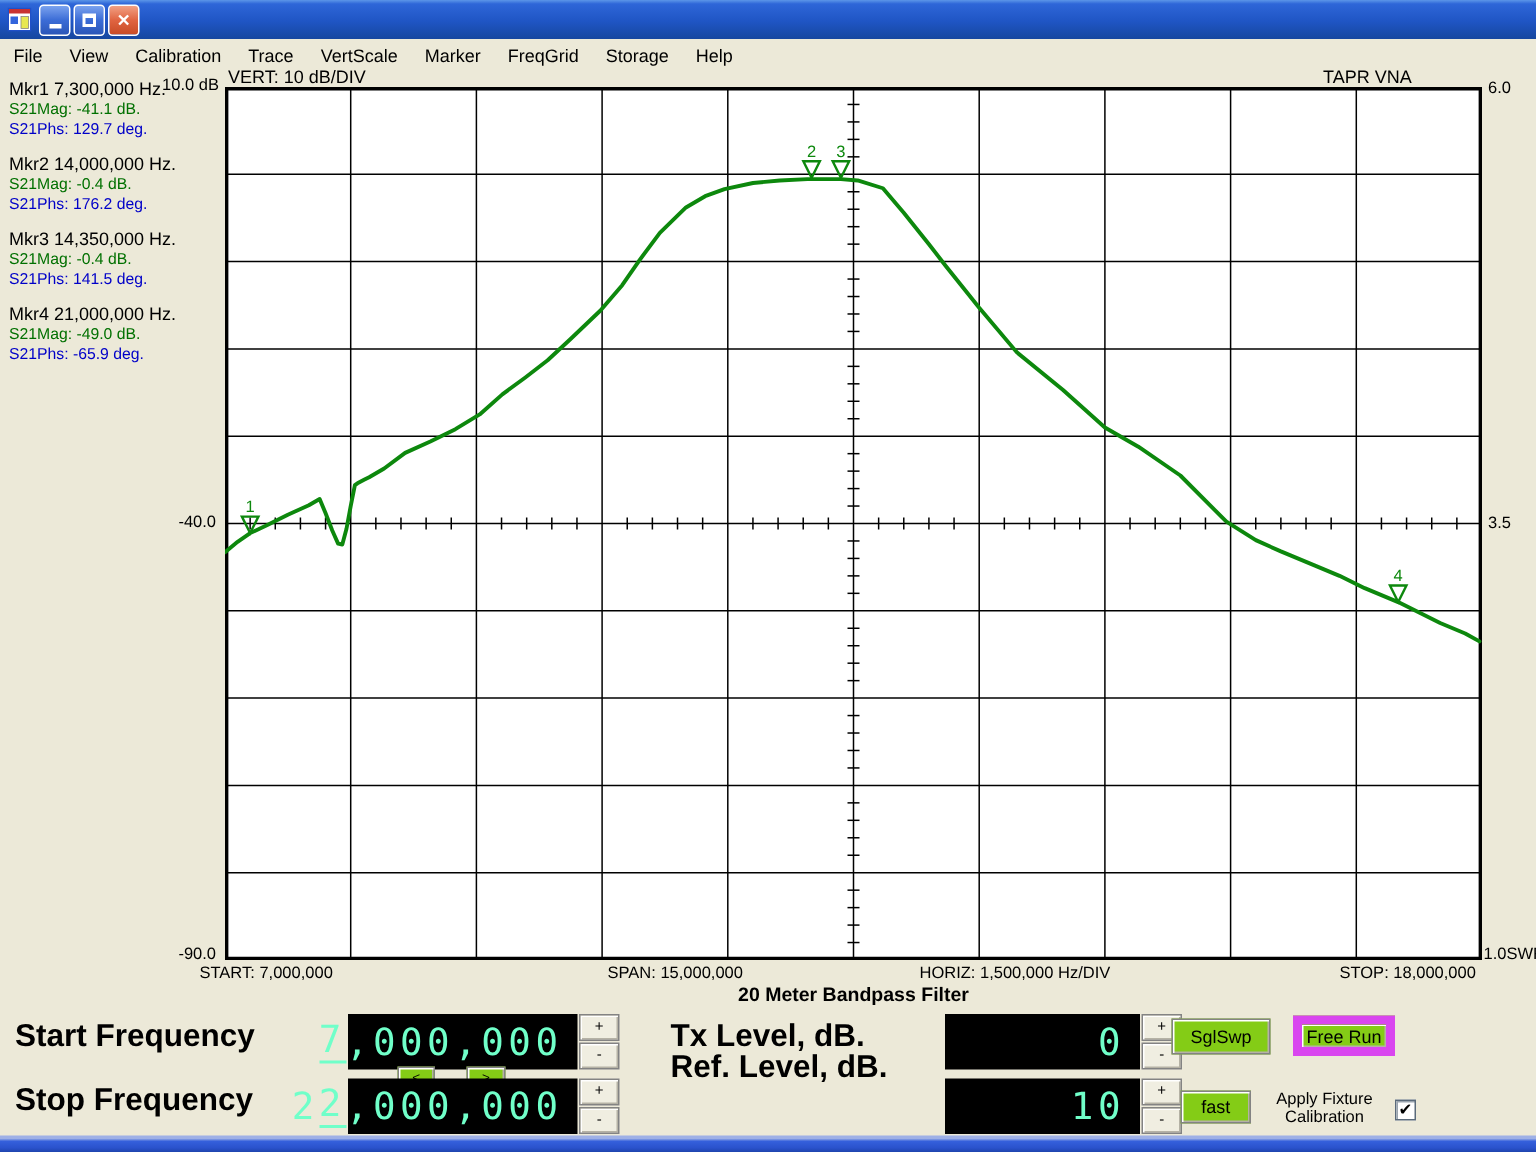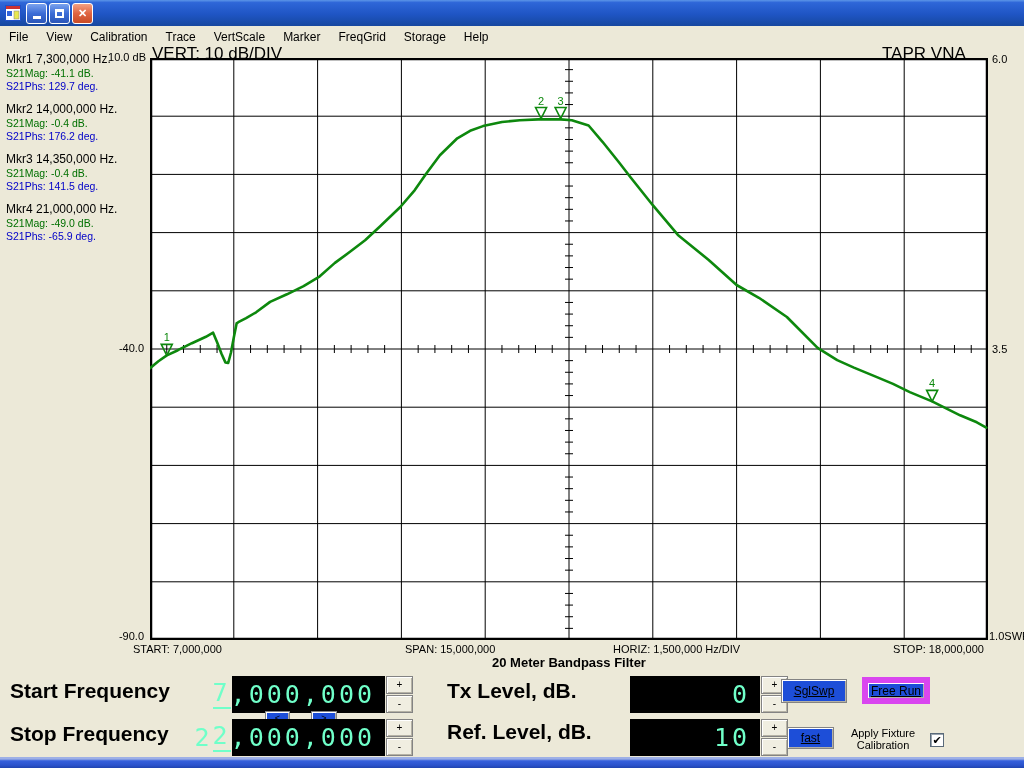--- a/index.html
+++ b/index.html
@@ -40,43 +40,43 @@
   .marker-sub   { font-size:10.5px; line-height:13px; }
   .marker-mag { color:#007000; }
   .marker-phs { color:#0000C8; }
   
   .chart {
     position:absolute; left:150px; top:58px; width:838px; height:582px;
     background:#fff;
   }
   .chart svg { display:block; width:838px; height:582px; }
   .lbl { position:absolute; font-size:11px; color:#000; white-space:nowrap; }
-  .lbl12 { font-size:17px; }
+  .lbl12 { font-size:12px; }
   .yl { width:46px; text-align:right; }
   .plot-title { position:absolute; left:419px; top:655px; width:300px; text-align:center;
                 font-size:13px; font-weight:bold; color:#000; }
   
   .ctl-label { position:absolute; font-weight:bold; font-size:21px; color:#000; white-space:nowrap; }
   .lcd {
     position:absolute; height:37px; background:#000;
     display:flex; align-items:center; justify-content:flex-end;
     padding-right:10px; font-family:"DejaVu Sans Mono", monospace;
     font-size:25px; letter-spacing:3px;
   }
   .lcd .cur { display:inline-block; border-bottom:2px solid currentColor; line-height:1.05; }
   .spin { position:absolute; width:27px; height:37px; display:flex; flex-direction:column; gap:1px; }
   .spin .sbtn {
     flex:1; font-size:10px; line-height:6px; text-align:center; color:#000;
     background:#F0EEE1; border:1px solid #838383;
     box-shadow: inset 1px 1px 0 #fff, inset -1px -1px 0 #b5b2a5;
   }
   .btn {
-    position:absolute; background:#1d4ed8; border:1px solid #838383;
+    position:absolute; background:#84cc16; border:1px solid #838383;
     box-shadow: inset 1px 1px 0 #fff, inset -1px -1px 0 #b5b2a5;
-    font-size:12px; color:#000; display:flex; align-items:center; justify-content:center;text-decoration:underline;
+    font-size:12px; color:#000; display:flex; align-items:center; justify-content:center;
   }
   .btn.default { border:6px solid #d946ef; }
   .nudge { font-size:9px; }
   .apply-label { position:absolute; font-size:11px; line-height:12px; text-align:center; color:#000; }
   .checkbox {
     position:absolute; width:14px; height:14px; background:#fff;
     border:1px solid #5a6a7a; box-shadow: inset 1px 1px 0 #9aa4ae;
     font-size:11px; line-height:12px; text-align:center; color:#000;
   }
   .bottom-edge {
@@ -303,21 +303,21 @@
 <div class="lcd" style="left: 232px; top: 719px; width: 153px; color: rgb(112, 255, 201);">
   <span>2</span>
     <span class="cur">2</span>
     <span>,000,000</span>
 </div>
 <div class="spin" style="left:386px; top:719px;">
   <button class="sbtn">+</button>
   <button class="sbtn">-</button>
 </div>
 
-<span class="ctl-label" style="left:447px; top:720px;">Ref. Level, dB.</span>
+<span class="ctl-label" style="left:447px; top:700px;">Ref. Level, dB.</span>
 <div class="lcd" style="left: 630px; top: 719px; width: 130px; color: rgb(112, 255, 201);">
   <span>10</span>
 </div>
 <div class="spin" style="left:761px; top:719px;">
   <button class="sbtn">+</button>
   <button class="sbtn">-</button>
 </div>
 
 <button class="btn" style="left:787px; top:727px; width:47px; height:22px;">fast</button>
 <span class="apply-label" style="left:838px; top:727px; width:90px;">

